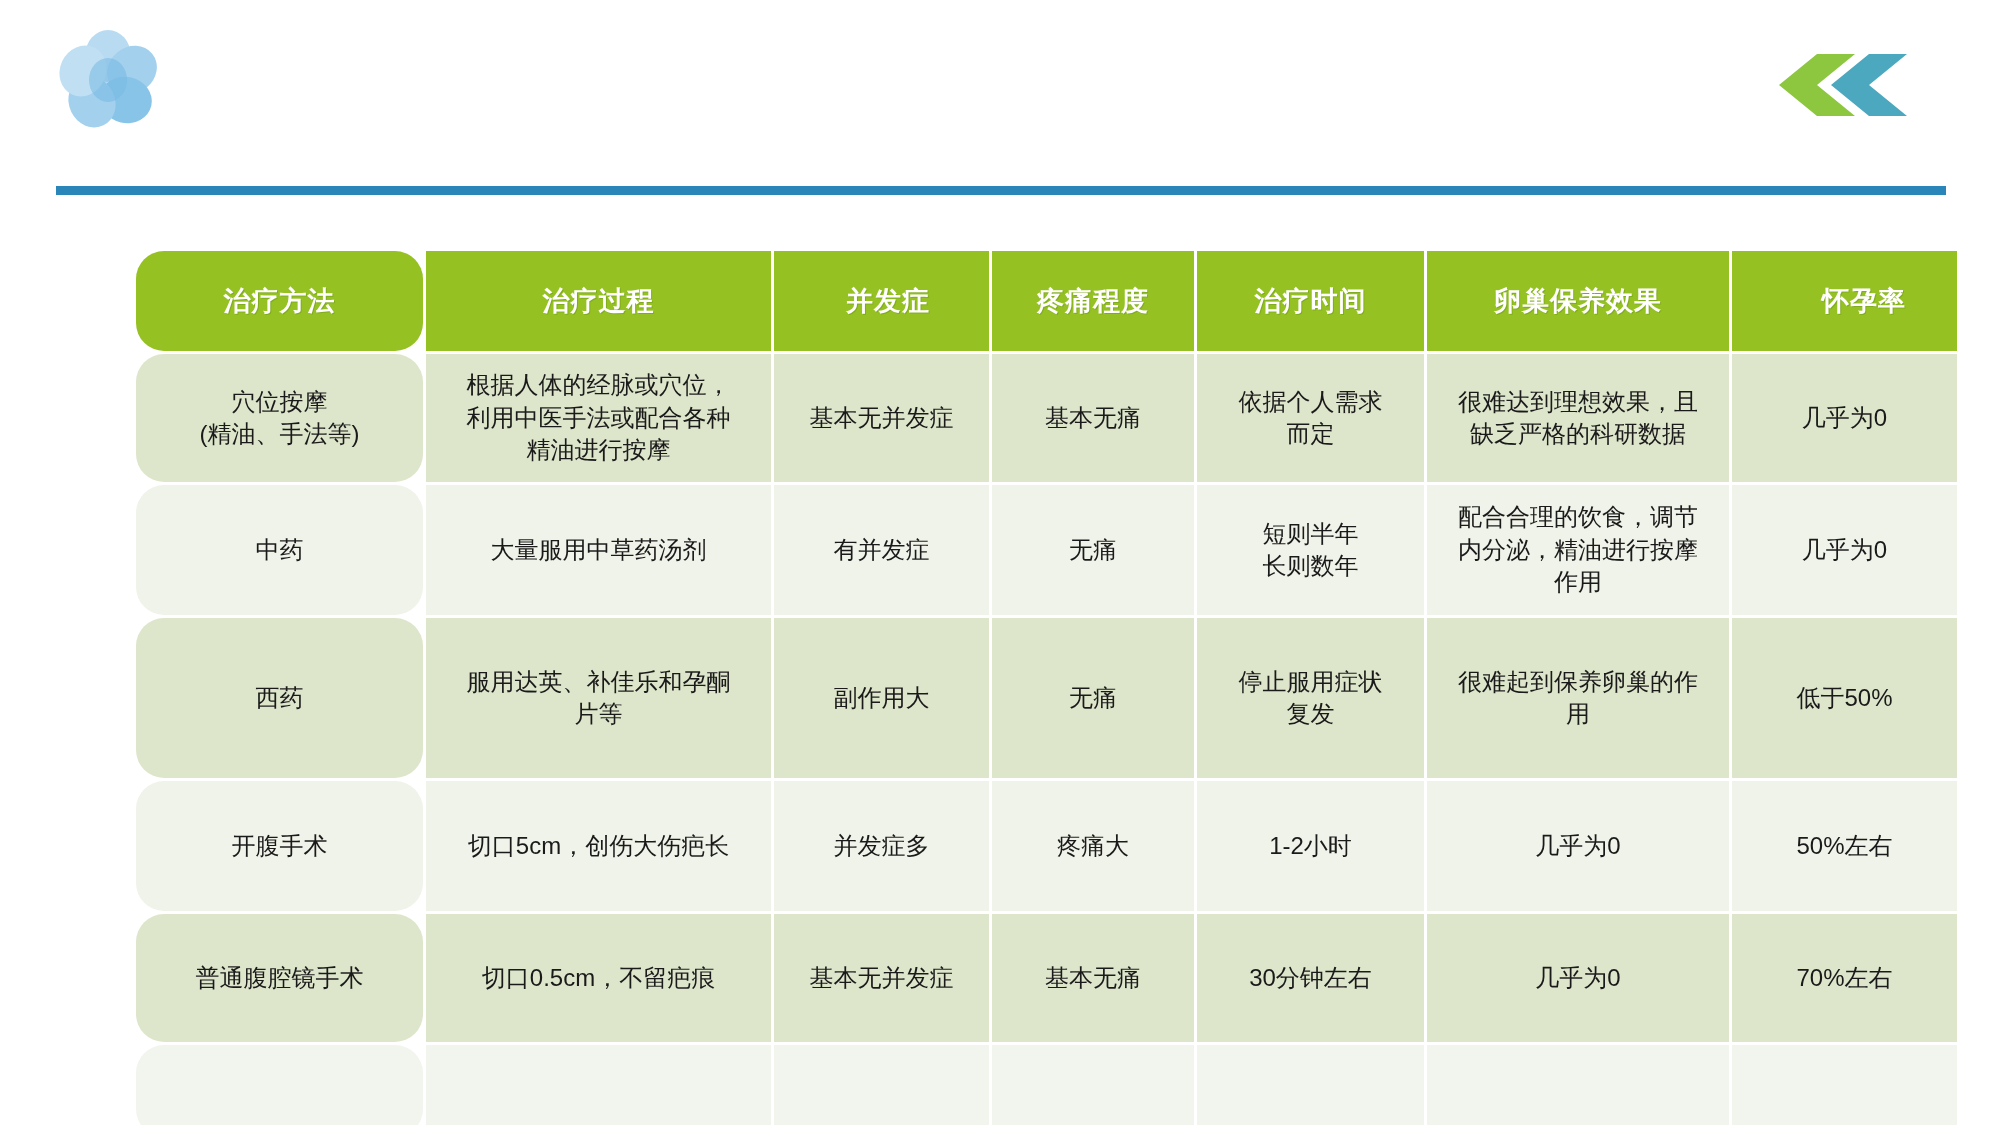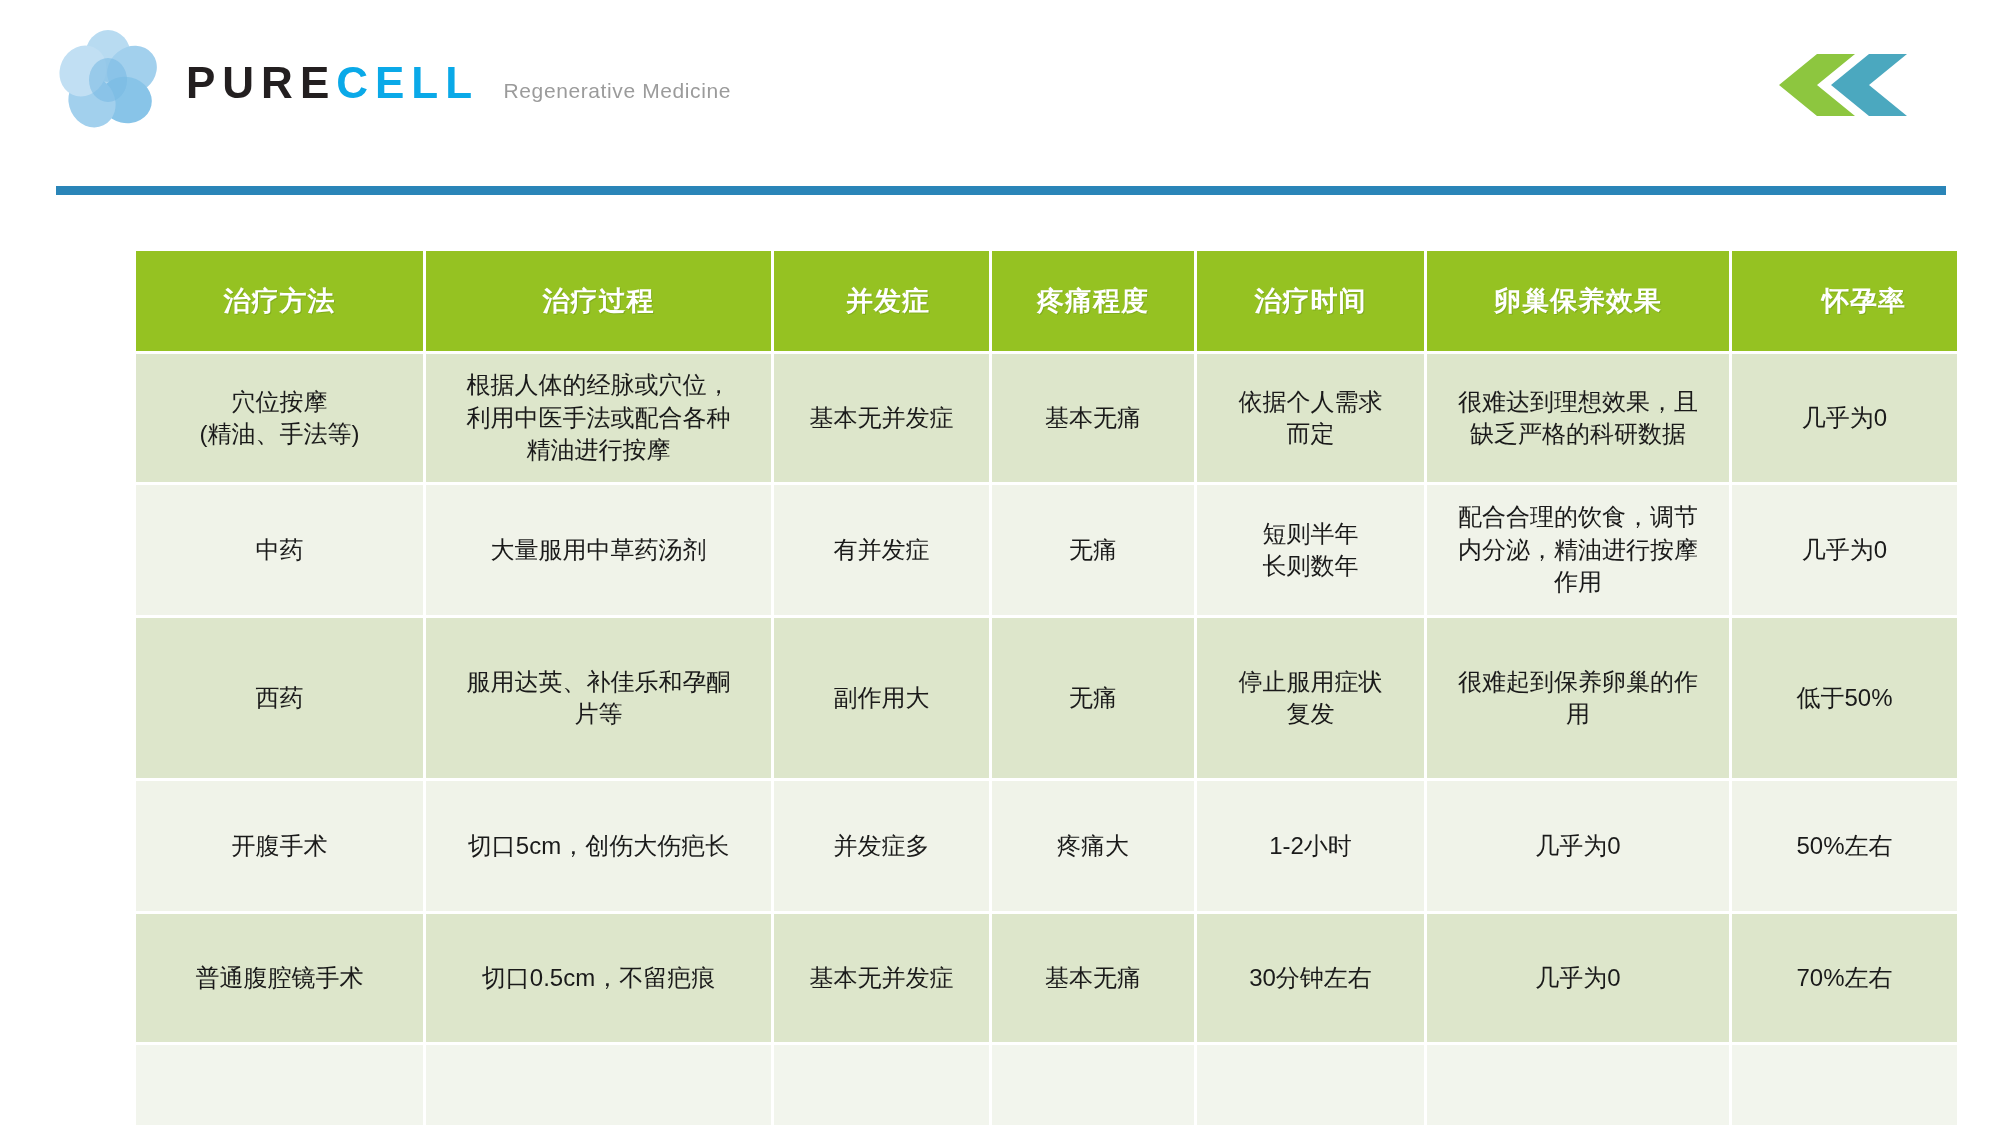--- a/index.html
+++ b/index.html
@@ -82,21 +82,21 @@
   tr.row-dark td{background:#dde6cb;}
   tr.row-light td{background:#f0f3e9;}
   tr.row-empty td{background:#f2f5ed;height:72px;}
 
   tr.r1 td{height:108px;}
   tr.r2 td{height:110px;}
   tr.r3 td{height:140px;}
   tr.r4 td{height:110px;}
   tr.r5 td{height:108px;}
 
-  .c1{width:285px;}
+  .c1{width:285px;border-radius:28px;}
   .c2{width:343px;}
   .c3{width:200px;padding-left:14px;}
   .c4{width:200px;}
   .c5{width:225px;}
   .c6{width:300px;margin-top:7px;}
   .c7{width:184px;padding-left:40px;}
 
   .cell-line{display:block;}
 </style>
 </head>
@@ -110,26 +110,20 @@
         <g opacity="0.82">
           <ellipse cx="52" cy="28" rx="23" ry="26" fill="#a9d4ef"></ellipse>
           <ellipse cx="76" cy="42" rx="23" ry="26" fill="#8ec6ea" transform="rotate(51 76 42)"></ellipse>
           <ellipse cx="70" cy="72" rx="23" ry="26" fill="#6fb8e4" transform="rotate(103 70 72)"></ellipse>
           <ellipse cx="36" cy="74" rx="23" ry="26" fill="#8ec6ea" transform="rotate(154 36 74)"></ellipse>
           <ellipse cx="27" cy="43" rx="23" ry="26" fill="#b4d9f1" transform="rotate(205 27 43)"></ellipse>
           <ellipse cx="52" cy="52" rx="19" ry="22" fill="#5aa9dd" opacity="0.55"></ellipse>
         </g>
       </svg>
     </span>
-    <span class="logo-text">
-      <span class="logo-word">
-        <span class="pure">PURE</span><span class="cell">CELL</span>
-      </span>
-      <span class="logo-tag">Regenerative Medicine</span>
-    </span>
   </div>
 
 
   <div class="chevrons">
     <svg width="160" height="66" viewBox="0 0 160 66" xmlns="http://www.w3.org/2000/svg">
       <path d="M62 2 L100 2 L62 33 L100 64 L62 64 L24 33 Z" fill="#8dc63f"></path>
       <path d="M114 2 L152 2 L114 33 L152 64 L114 64 L76 33 Z" fill="#4ba8bf"></path>
     </svg>
   </div>
 

